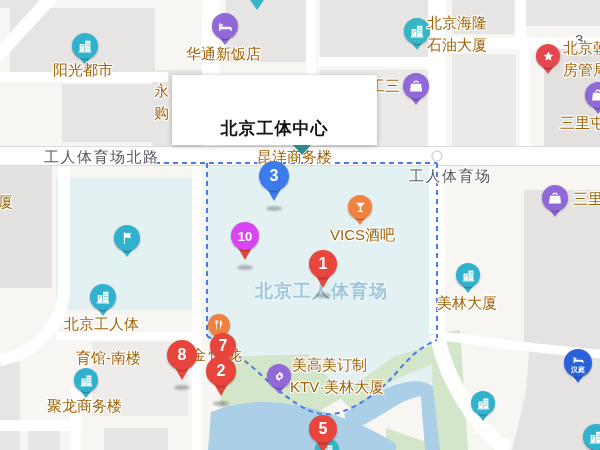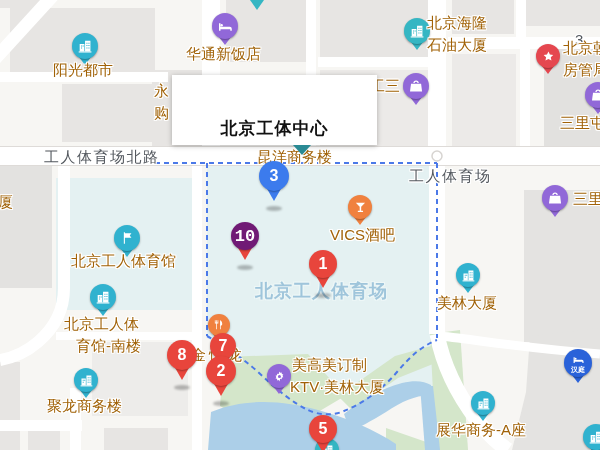--- a/index.html
+++ b/index.html
@@ -243,31 +243,30 @@
       </div>
       <div class="mlabel " style="left: 330px; top: 227px;">VICS酒吧</div>
       <div class="poi">
         <div class="poi-tail" style="left: 121px; top: 249px; border-top: 8px solid rgb(48, 178, 207);"></div>
         <div class="poi-circle" style="left: 114px; top: 225px; width: 26px; height: 26px; background: rgb(48, 178, 207);">
           <svg width="16.12" height="16.12" viewBox="0 0 24 24">
             <use href="#g-flag"></use>
           </svg>
         </div>
       </div>
-      <div class="mlabel " style="left: 71px; top: 253px;">北京工人体育馆</div>
       <div class="poi">
         <div class="poi-tail" style="left: 97px; top: 308px; border-top: 8px solid rgb(48, 178, 207);"></div>
         <div class="poi-circle" style="left: 90px; top: 284px; width: 26px; height: 26px; background: rgb(48, 178, 207);">
           <svg width="16.12" height="16.12" viewBox="0 0 24 24">
             <use href="#g-building"></use>
           </svg>
         </div>
       </div>
       <div class="mlabel " style="left: 64px; top: 316px;">北京工人体</div>
-      <div class="mlabel " style="left: 76px; top: 338px;">育馆-南楼</div>
+      <div class="mlabel " style="left: 76px; top: 350px;">育馆-南楼</div>
       <div class="poi">
         <div class="poi-tail" style="left: 80px; top: 390px; border-top: 8px solid rgb(48, 178, 207);"></div>
         <div class="poi-circle" style="left: 74px; top: 368px; width: 24px; height: 24px; background: rgb(48, 178, 207);">
           <svg width="14.879999999999999" height="14.879999999999999" viewBox="0 0 24 24">
             <use href="#g-building"></use>
           </svg>
         </div>
       </div>
       <div class="mlabel " style="left: 47px; top: 398px;">聚龙商务楼</div>
       <div class="poi">
@@ -298,21 +297,20 @@
       </div>
       <div class="mlabel " style="left: 437px; top: 295px;">美林大厦</div>
       <div class="poi">
         <div class="poi-tail" style="left: 477px; top: 413px; border-top: 8px solid rgb(48, 178, 207);"></div>
         <div class="poi-circle" style="left: 471px; top: 391px; width: 24px; height: 24px; background: rgb(48, 178, 207);">
           <svg width="14.879999999999999" height="14.879999999999999" viewBox="0 0 24 24">
             <use href="#g-building"></use>
           </svg>
         </div>
       </div>
-      <div class="mlabel " style="left: 436px; top: 422px;">展华商务-A座</div>
       <div class="poi">
         <div class="poi-tail" style="left: 572px; top: 375px; border-top: 8px solid rgb(42, 98, 217);"></div>
         <div class="poi-circle" style="left: 564px; top: 349px; width: 28px; height: 28px; background: rgb(42, 98, 217);">
           <svg width="12.6" height="12.6" viewBox="0 0 24 24">
             <use href="#g-bed"></use>
           </svg>
           <div class="poi-inner">汉庭</div>
         </div>
       </div>
       <div class="poi">
@@ -333,21 +331,21 @@
     </div>
   <div id="marker-layer" class="layer">
       <div class="pin">
         <div class="pin-shadow" style="left: 266px; top: 206px; width: 16px; height: 5px;"></div>
         <div class="pin-tail" style="left: 266px; top: 187px; border-top: 14px solid rgb(60, 123, 237);"></div>
         <div class="pin-circle" style="left: 259px; top: 161px; width: 30px; height: 30px; background: rgb(60, 123, 237); font-size: 16px;">3</div>
       </div>
       <div class="pin">
         <div class="pin-shadow" style="left: 237px; top: 265px; width: 16px; height: 5px;"></div>
         <div class="pin-tail" style="left: 237px; top: 246px; border-top: 14px solid rgb(232, 69, 60);"></div>
-        <div class="pin-circle" style="left: 231px; top: 222px; width: 28px; height: 28px; background: #701a75; font-size: 17px; font-family: Liberation Mono, monospace;">10</div>
+        <div class="pin-circle" style="left: 231px; top: 222px; width: 28px; height: 28px; background: #d946ef; font-size: 13px;">10</div>
       </div>
       <div class="pin">
         <div class="pin-shadow" style="left: 315px; top: 293px; width: 16px; height: 5px;"></div>
         <div class="pin-tail" style="left: 315px; top: 274px; border-top: 14px solid rgb(232, 69, 60);"></div>
         <div class="pin-circle" style="left: 309px; top: 250px; width: 28px; height: 28px; background: rgb(232, 69, 60); font-size: 16px;">1</div>
       </div>
       <div class="pin">
         <div class="pin-shadow" style="left: 174px; top: 385px; width: 16px; height: 5px;"></div>
         <div class="pin-tail" style="left: 174px; top: 366px; border-top: 14px solid rgb(232, 69, 60);"></div>
         <div class="pin-circle" style="left: 167px; top: 340px; width: 30px; height: 30px; background: rgb(232, 69, 60); font-size: 16px;">8</div>

